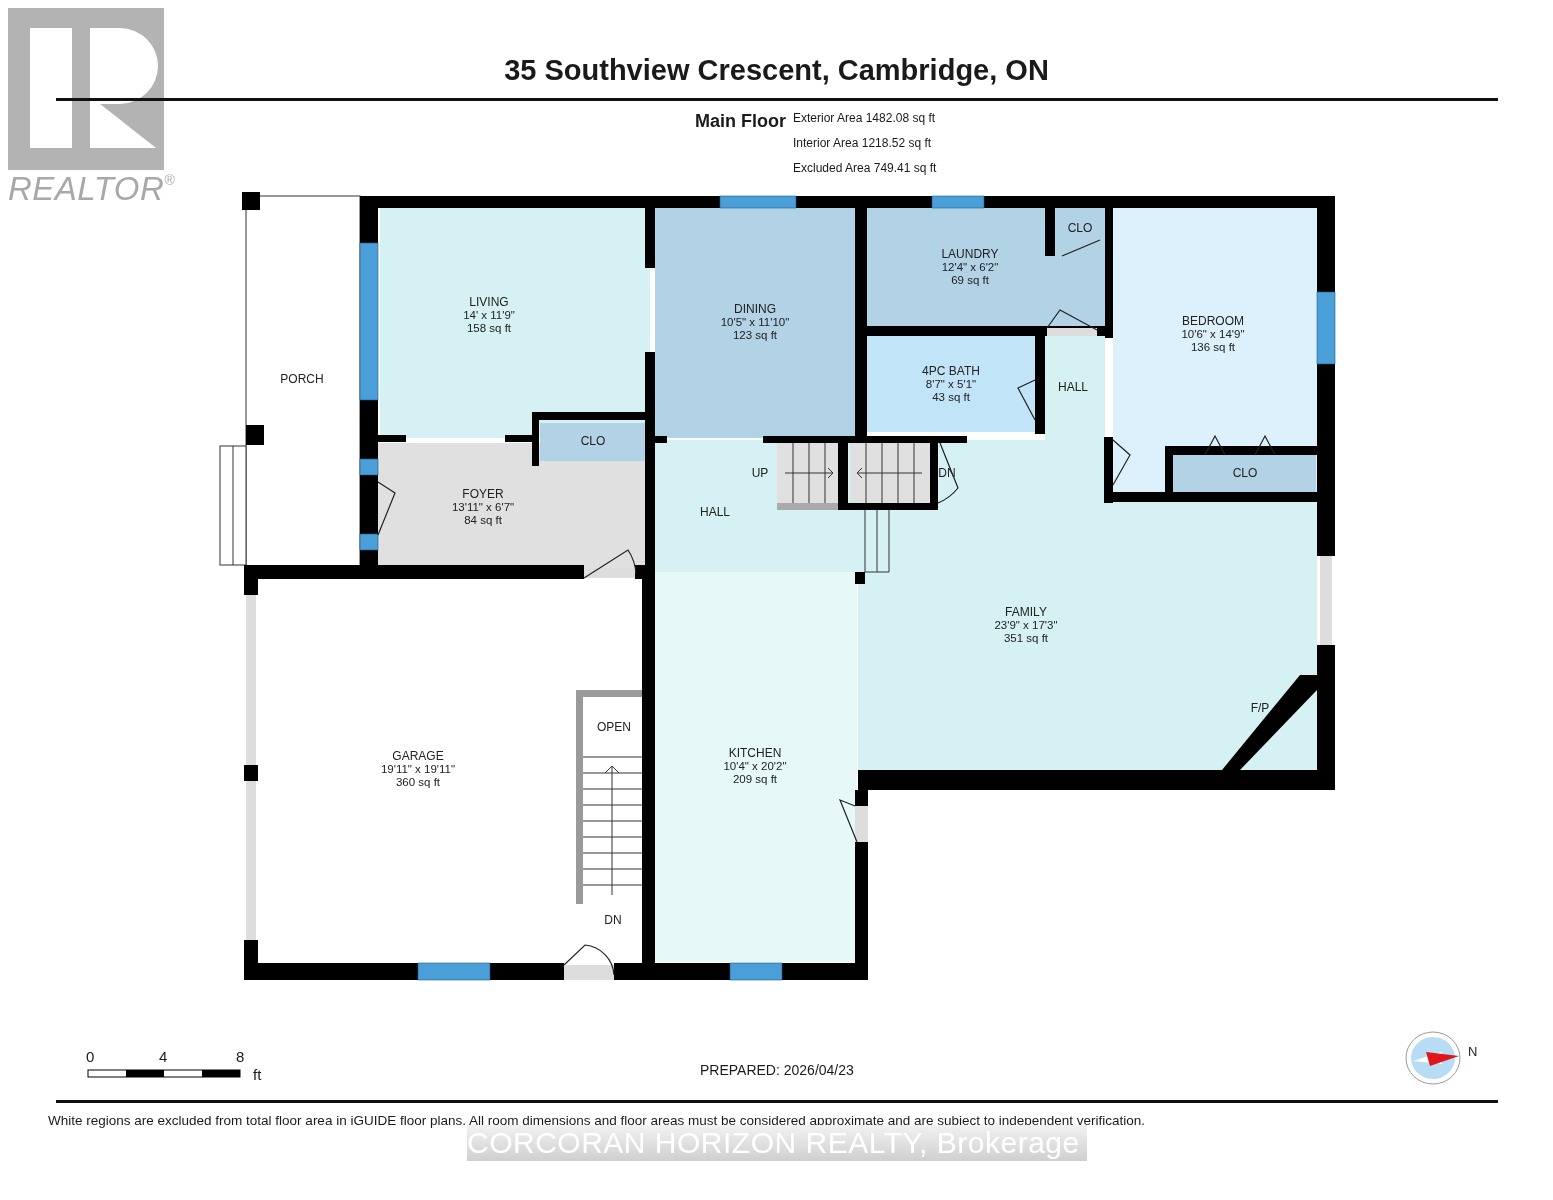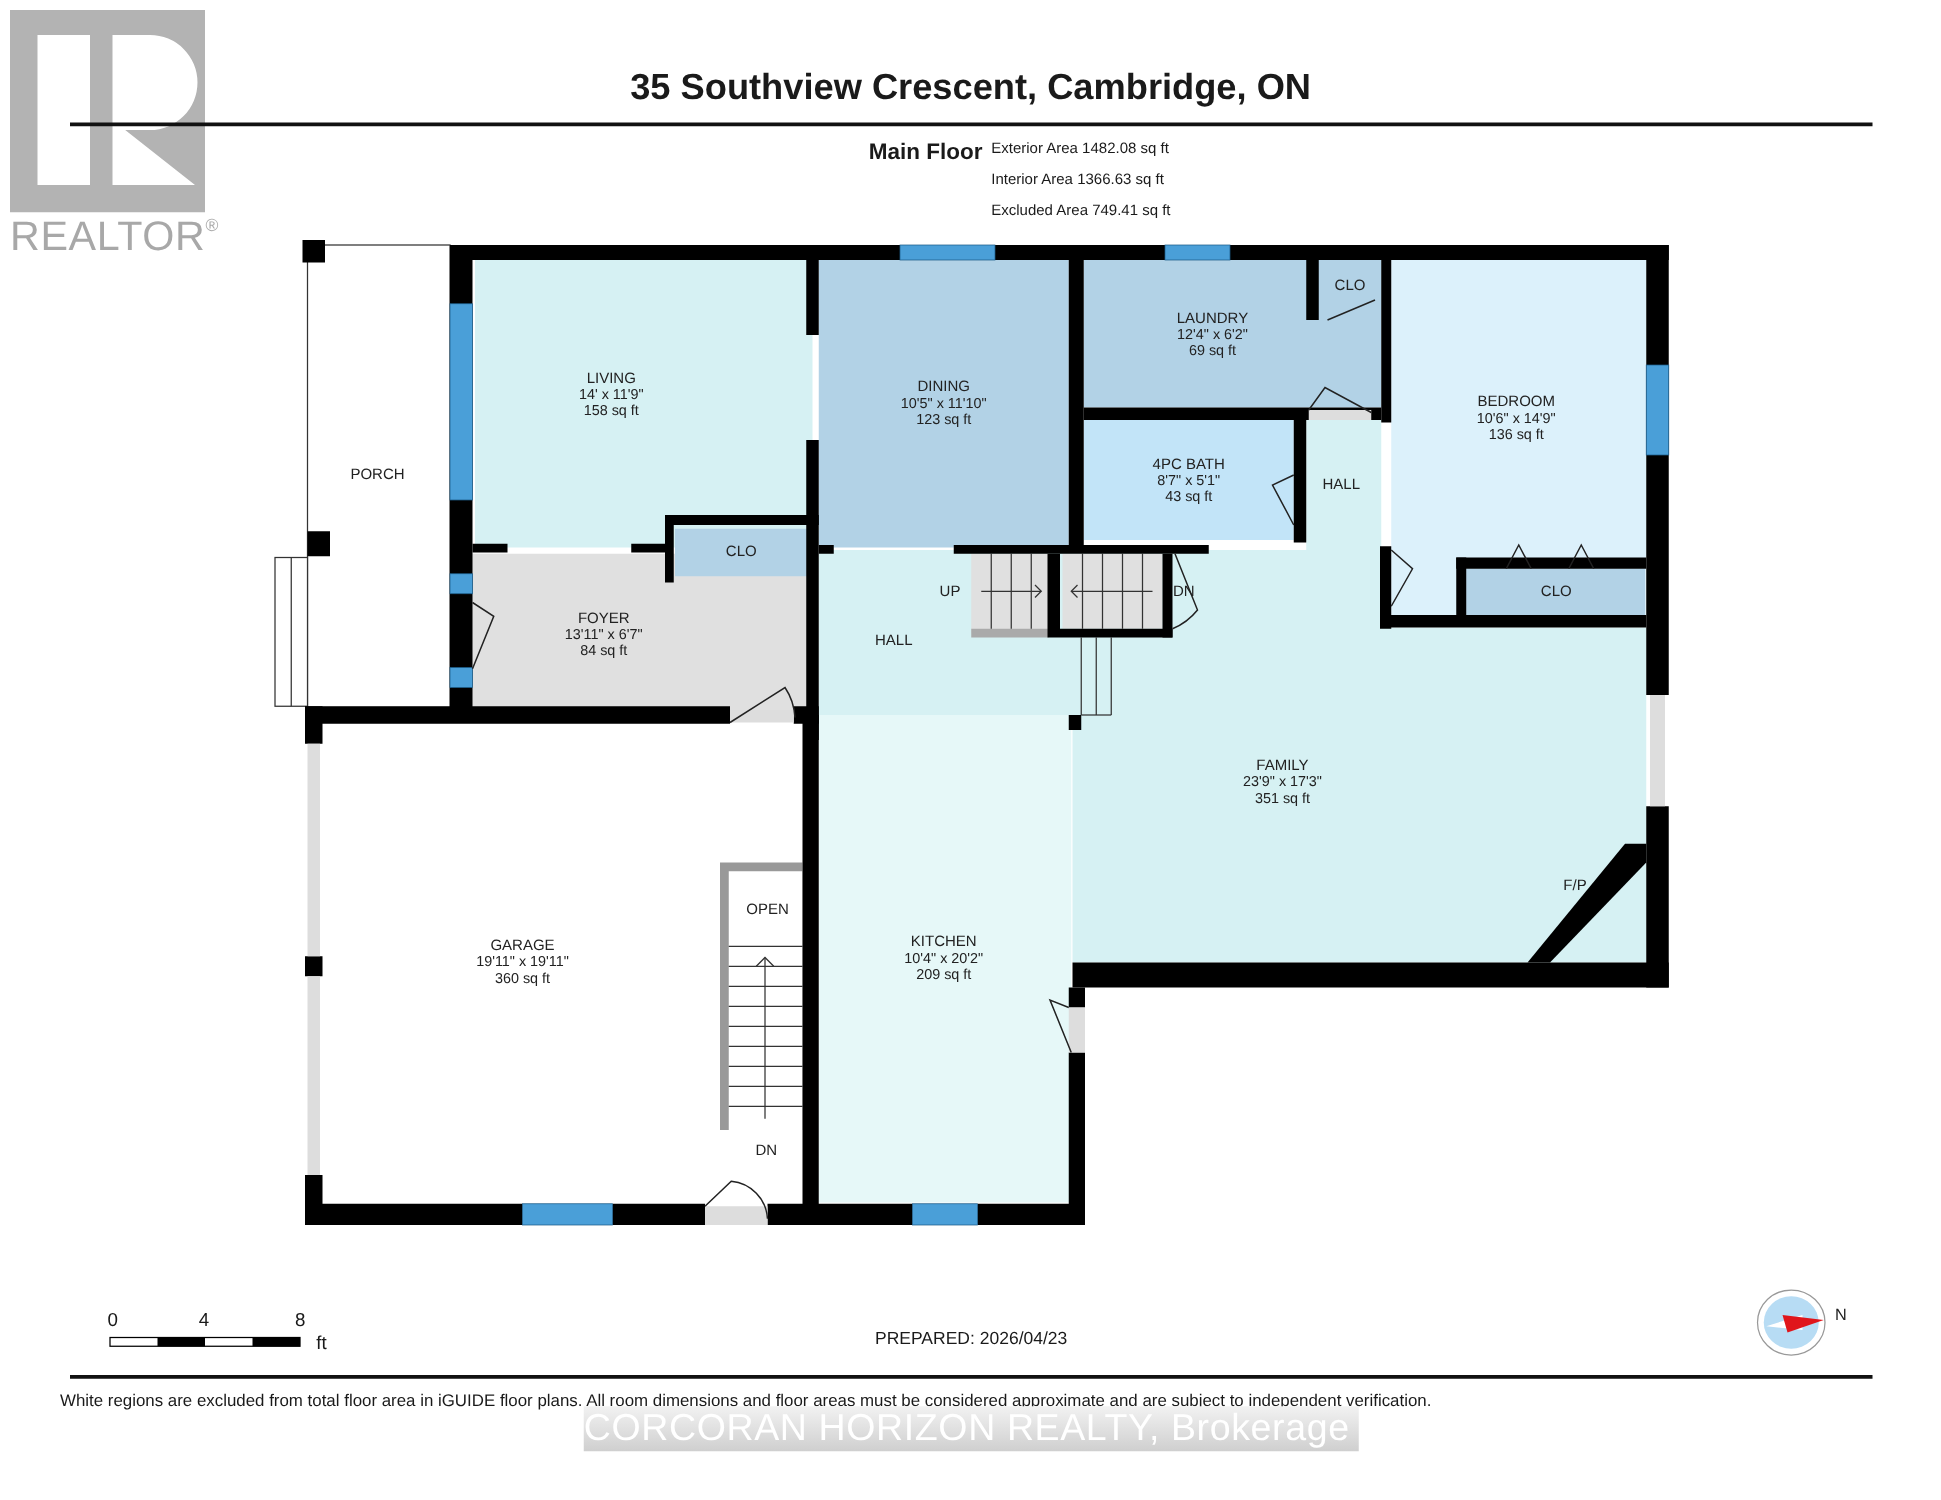--- a/index.html
+++ b/index.html
@@ -1,19 +1,19 @@
 <!DOCTYPE html>
 <html><head>
 <meta charset="utf-8">
 <style>
   html,body{margin:0;padding:0;background:#fff;}
   body{width:1553px;height:1200px;position:relative;overflow:hidden;font-family:"Liberation Sans",sans-serif;color:#1a1a1a;}
   .abs{position:absolute;}
   #logo{left:8px;top:8px;width:156px;height:162px;}
-  #realtor-text{left:8px;top:170px;font-size:33px;color:#a8a8a8;letter-spacing:0.5px;}
+  #realtor-text{left:8px;top:170px;font-size:33px;color:#a8a8a8;letter-spacing:0.5px;font-style:italic;}
   #realtor-text sup{font-size:14px;vertical-align:top;position:relative;top:2px;}
   #title{left:0;width:1553px;top:54px;text-align:center;font-size:29px;font-weight:bold;}
   #title-rule{left:56px;width:1442px;top:98px;height:3px;background:#111;}
   #floor-label{left:695px;top:111px;font-size:18px;font-weight:bold;}
   .area-line{left:793px;font-size:12px;}
   #plan{left:0;top:0;}
   .rl{font-size:11.5px;text-anchor:middle;fill:#222;font-family:"Liberation Sans",sans-serif;}
   .rn{font-size:12px;text-anchor:middle;fill:#222;font-family:"Liberation Sans",sans-serif;}
   #scale-labels span{position:absolute;font-size:15px;top:0;}
   #prepared{left:700px;top:1062px;font-size:14px;}
@@ -29,21 +29,21 @@
   <rect x="0" y="0" width="156" height="162" fill="#b3b3b3"></rect>
   <rect x="22" y="20" width="42" height="120" fill="#fff"></rect>
   <path d="M82 20 H112 A38 38 0 0 1 112 96 H82 Z M82 88 L148 140 H82 Z" fill="#fff"></path>
 </svg>
 <div id="realtor-text" class="abs"><span>REALTOR</span><sup>®</sup></div>
 
 <div id="title" class="abs">35 Southview Crescent, Cambridge, ON</div>
 <div id="title-rule" class="abs"></div>
 <div id="floor-label" class="abs">Main Floor</div>
 <div class="abs area-line" style="top:111px">Exterior Area 1482.08 sq ft</div>
-<div class="abs area-line" style="top:136px">Interior Area 1366.63 sq ft</div>
+<div class="abs area-line" style="top:136px">Interior Area 1218.52 sq ft</div>
 <div class="abs area-line" style="top:161px">Excluded Area 749.41 sq ft</div>
 
 <svg id="plan" class="abs" width="1553" height="1200" viewBox="0 0 1553 1200">
 
   <rect x="246" y="196" width="114" height="370" fill="#fff" stroke="#333" stroke-width="1"></rect>
   <rect x="220" y="446" width="26" height="119" fill="#fff" stroke="#333" stroke-width="1"></rect>
   <line x1="233" y1="446" x2="233" y2="565" stroke="#333"></line>
   <rect x="380" y="208" width="270" height="230" fill="#d6f1f3"></rect>
   <rect x="655" y="208" width="200" height="230" fill="#b2d2e6"></rect>
   <rect x="867" y="208" width="238" height="118" fill="#b2d2e6"></rect>

